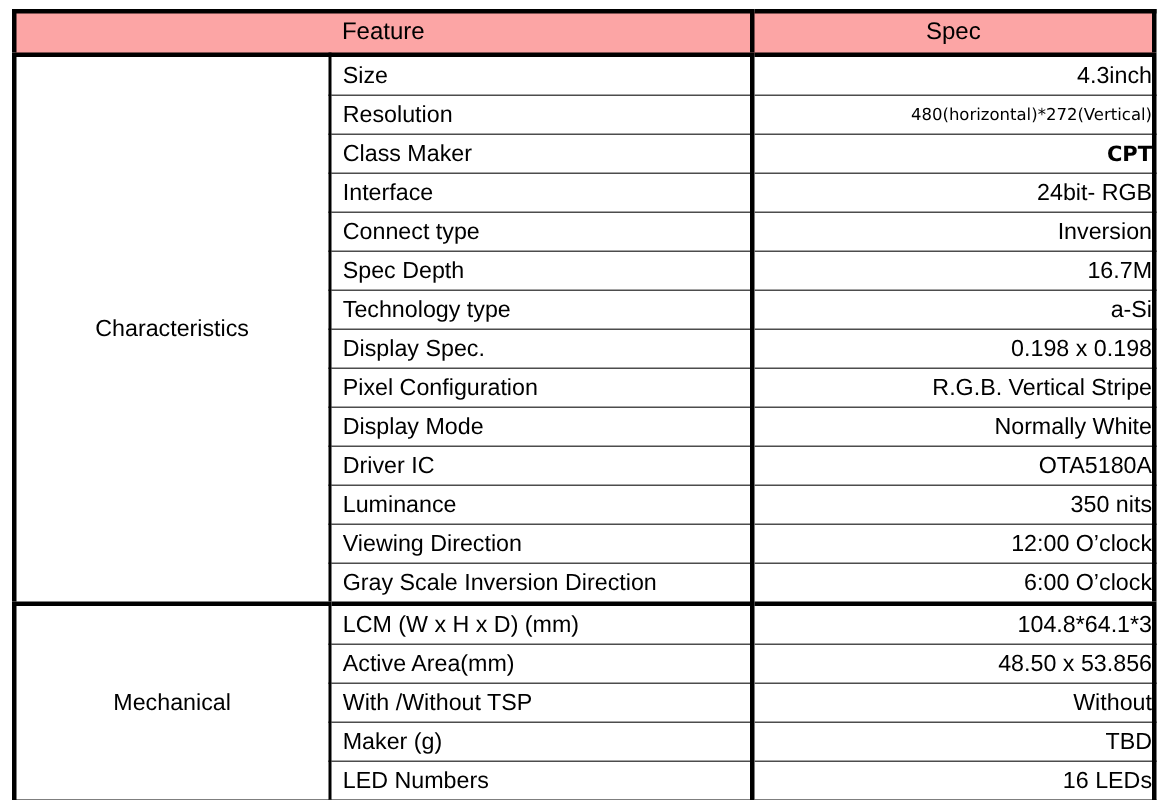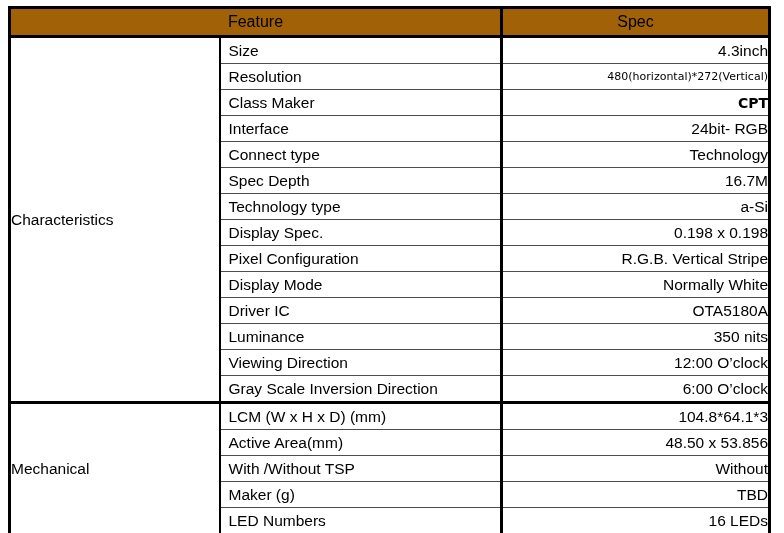--- a/index.html
+++ b/index.html
@@ -18,38 +18,39 @@
     width: 760px;
     border-collapse: collapse;
     table-layout: fixed;
     border: 3px solid #000000;
   }
   col.c-group   { width: 210px; }
   col.c-feature { width: 282px; }
   col.c-spec    { width: 268px; }
 
   th {
-    background: #a16207;
+    background: #fca5a5;
     font-weight: normal;
     font-size: 16px;
     height: 26px;
     border-bottom: 3px solid #000000;
     padding: 0;
   }
   th.spec-h { border-left: 3px solid #000000; }
 
   td {
     font-size: 15.5px;
     height: 25px;
     padding: 0;
     border-top: 1px solid #4d4d4d;
     overflow: hidden;
     white-space: nowrap;
   }
   td.group {
+    text-align: center;
     vertical-align: middle;
     border-right: 2px solid #000000;
   }
   td.feat {
     text-align: left;
     padding-left: 8px;
   }
   td.spec {
     text-align: right;
     border-left: 3px solid #000000;
@@ -96,21 +97,21 @@
     <tr>
       <td class="feat">Class Maker</td>
       <td class="spec alt-bold">CPT</td>
     </tr>
     <tr>
       <td class="feat">Interface</td>
       <td class="spec">24bit- RGB</td>
     </tr>
     <tr>
       <td class="feat">Connect type</td>
-      <td class="spec">Technology</td>
+      <td class="spec">Inversion</td>
     </tr>
     <tr>
       <td class="feat">Spec Depth</td>
       <td class="spec">16.7M</td>
     </tr>
     <tr>
       <td class="feat">Technology type</td>
       <td class="spec">a-Si</td>
     </tr>
     <tr>

